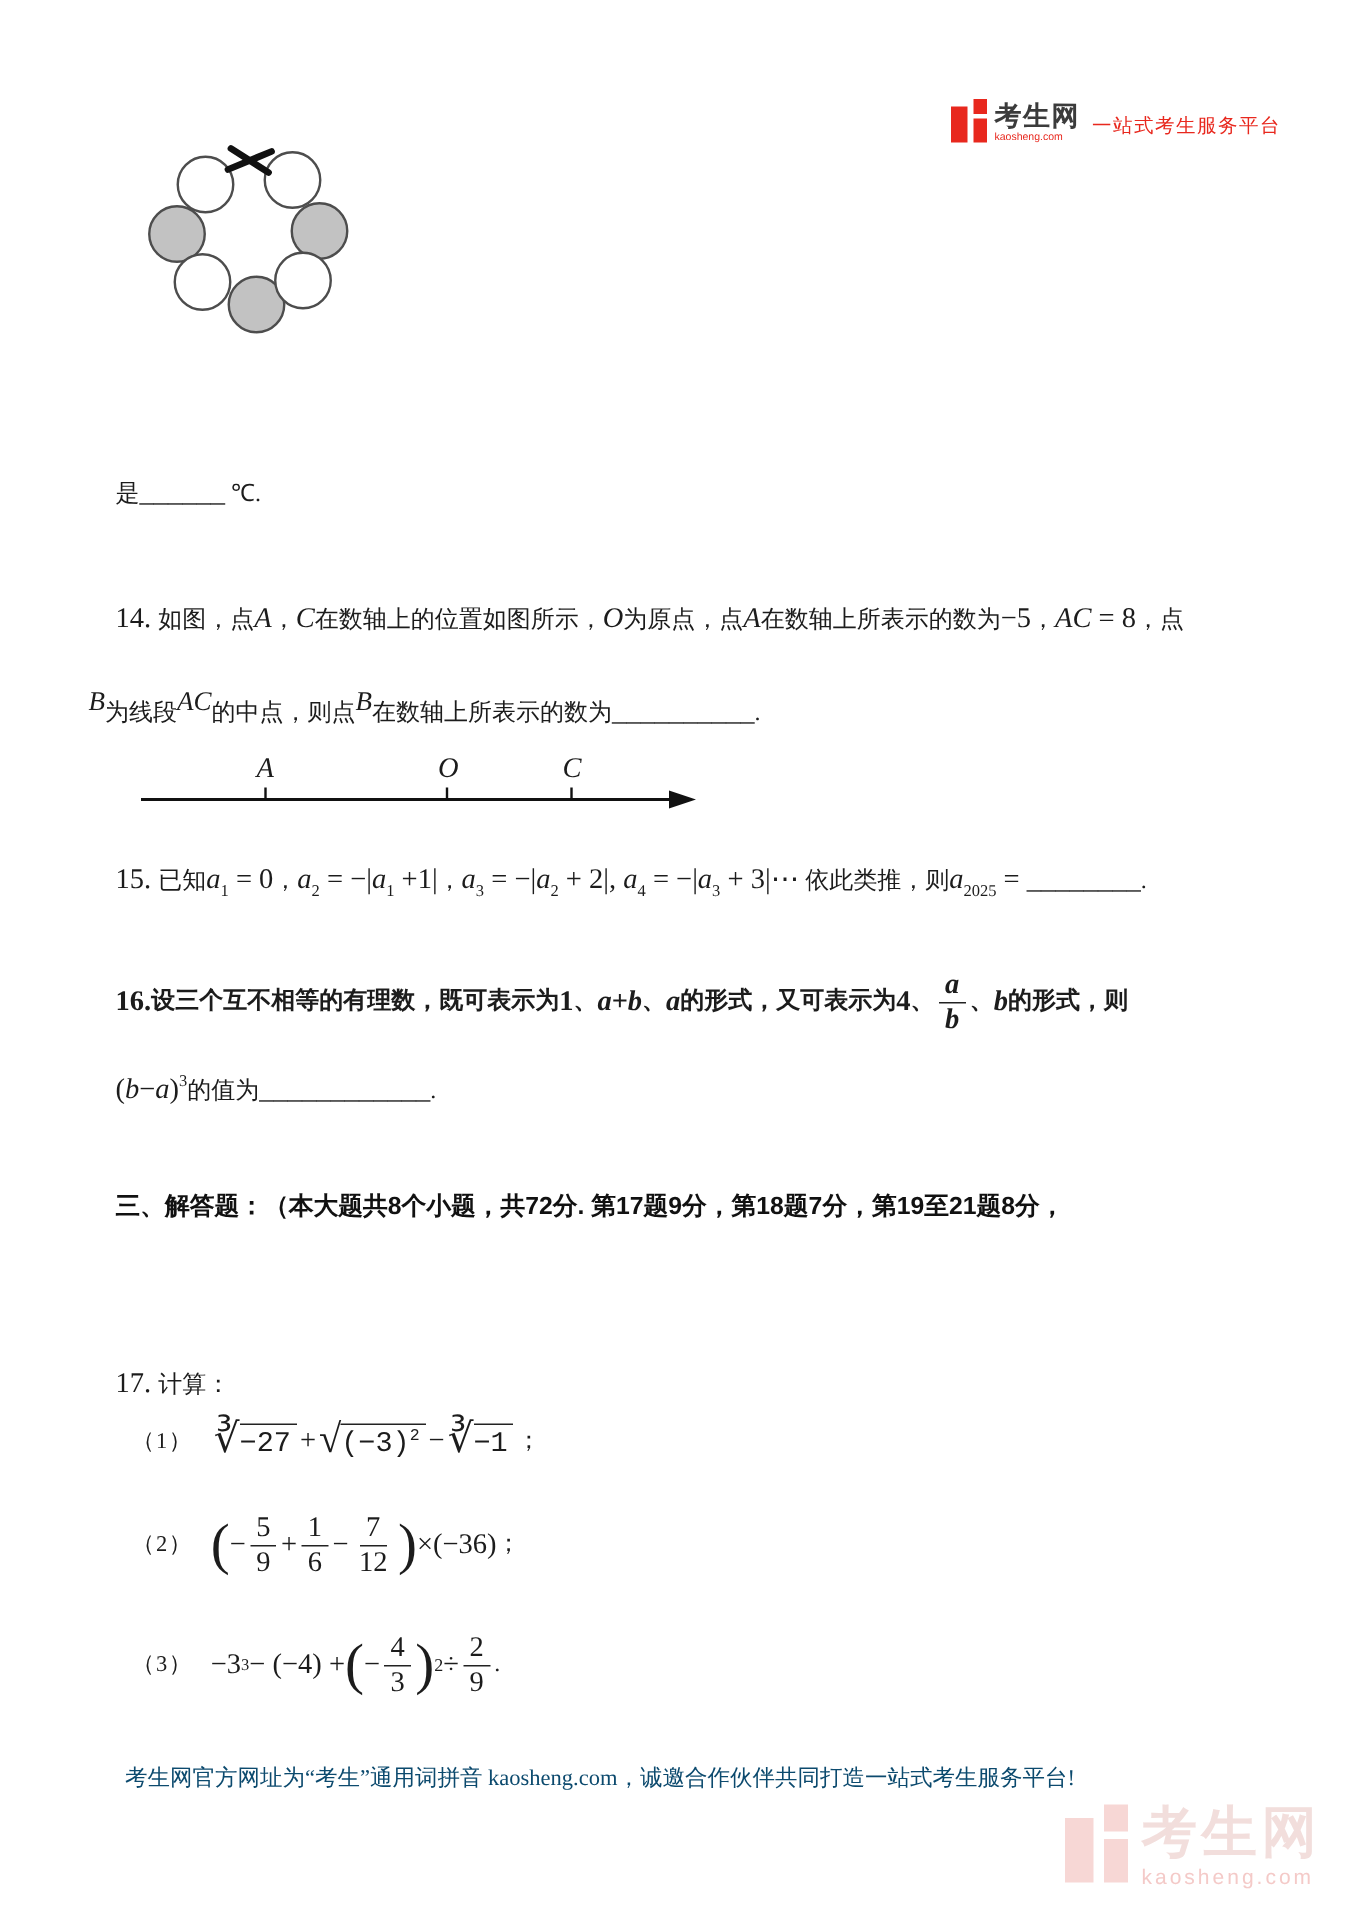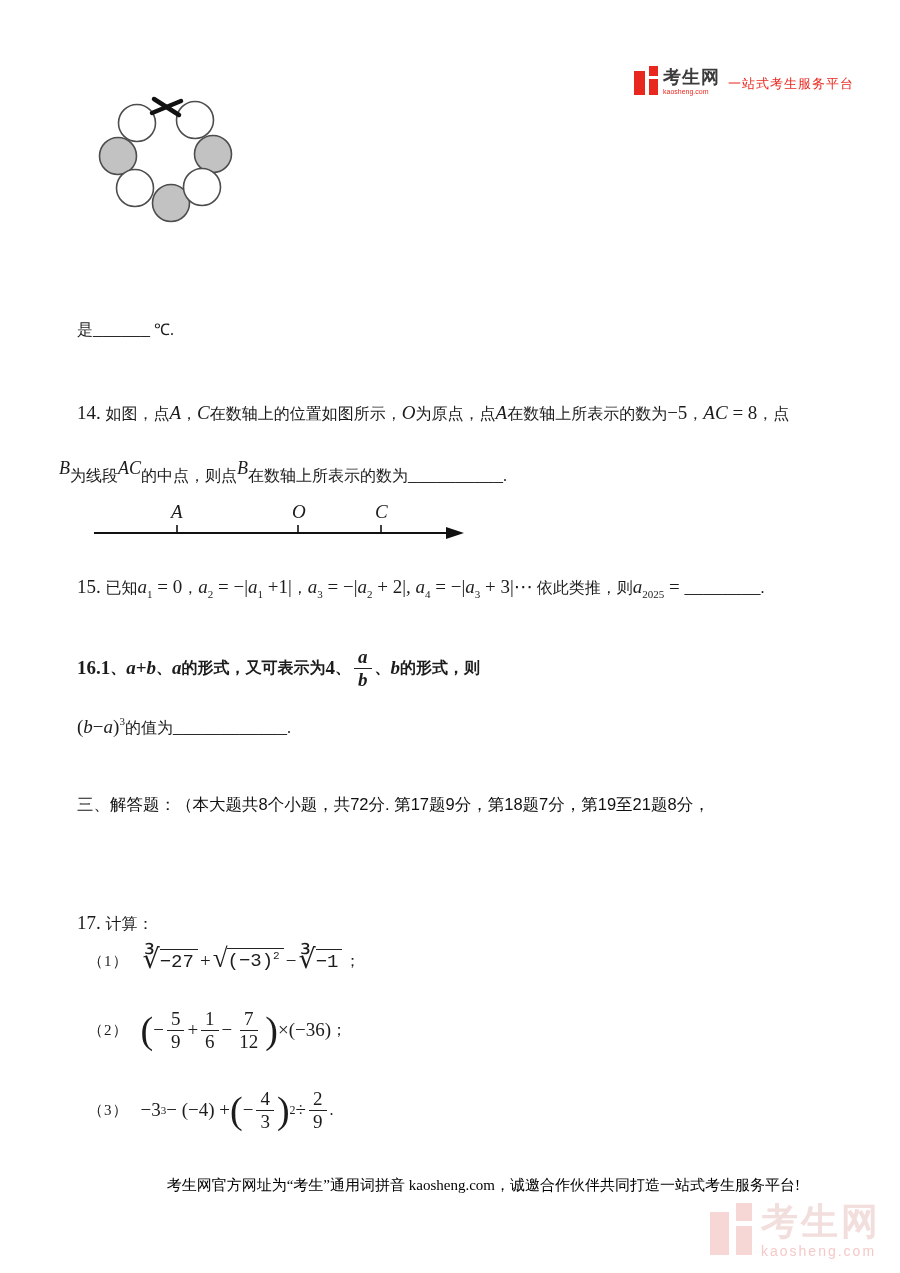--- a/index.html
+++ b/index.html
@@ -20,35 +20,35 @@
   .frac{display:inline-flex;flex-direction:column;align-items:center;margin:0 3px;
         font-family:"Liberation Serif",serif;font-size:19px;line-height:1.12;vertical-align:middle;}
   .frac.it{font-style:italic;}
   .fn{padding:0 4px;border-bottom:1.4px solid #222;}
   .fd{padding:0 4px;}
   .root{display:inline-flex;align-items:flex-start;margin:0 2px;}
   .rsign{font-family:"Liberation Serif",serif;font-size:27px;line-height:1;margin-top:-3px;}
   .rbody{border-top:1.6px solid #222;font-family:Liberation Mono, monospace;font-size:19px;
          padding:1px 4px 0 0;line-height:1.2;}
   .rexp{font-size:11px;}
-  .boldline{font-family:"Liberation Sans",sans-serif;font-weight:400;font-size:16.5px;color:#111;}
+  .boldline{font-family:"Liberation Sans",sans-serif;font-weight:700;font-size:16.5px;color:#111;}
   
   .logo{position:absolute;top:66px;left:634px;display:flex;align-items:flex-end;
         font-family:"Liberation Sans",sans-serif;}
   .logo-mark{position:relative;width:25px;height:29px;display:inline-block;}
   .logo-mark i{position:absolute;display:block;}
   .logo-mark .bA{left:0;top:5px;width:11px;height:24px;}
   .logo-mark .bB{right:1px;top:0;width:9px;height:10px;}
   .logo-mark .bC{right:1px;top:13px;width:9px;height:16px;}
   .logo-text{display:flex;flex-direction:column;margin-left:4px;line-height:1;}
   .brand{font-weight:700;font-size:18px;color:#3b3b3b;letter-spacing:1px;}
   .domain{font-size:7px;margin-top:2px;}
   .tagline{font-size:13px;font-weight:400;margin-left:8px;margin-bottom:2px;letter-spacing:1px;}
   
-  .footer{position:absolute;top:1176px;left:0;width:800px;text-align:right;font-size:15px;color:#000000;}
+  .footer{position:absolute;top:1176px;left:0;width:800px;text-align:center;font-size:15px;color:#0c4a6e;}
   
   .wm{position:absolute;top:1203px;left:710px;display:flex;align-items:flex-start;opacity:1;}
   .wm .logo-mark{width:44px;height:52px;}
   .wm .logo-mark .bA{left:0;top:9px;width:19px;height:43px;}
   .wm .logo-mark .bB{right:2px;top:0;width:16px;height:18px;}
   .wm .logo-mark .bC{right:2px;top:23px;width:16px;height:29px;}
   .wm-text{display:flex;flex-direction:column;margin-left:7px;line-height:1;}
   .wm-brand{font-family:"Liberation Sans",sans-serif;font-weight:700;font-size:37px;letter-spacing:3px;}
   .wm-domain{font-family:"Liberation Sans",sans-serif;font-size:14px;margin-top:4px;letter-spacing:2px;}
   svg text{font-family:"Liberation Serif",serif;font-style:italic;font-size:19px;fill:#1c1c1c;}
@@ -103,20 +103,21 @@
         <text x="202" y="20">O</text>
         <line x1="291" x2="291" y1="27" y2="35" stroke="#111" stroke-width="1.6"></line>
         <text x="285" y="20">C</text>
       </g>
   </svg>
 
   <div class="line" style="top:574px;left:77px;"><span class="n">15. </span><span class="p">已知</span><span class="v">a</span><span class="sub">1</span><span class="m"> = 0</span><span class="p">，</span><span class="v">a</span><span class="sub">2</span><span class="m"> = −|</span><span class="v">a</span><span class="sub">1</span><span class="m"> +1|</span><span class="p">，</span><span class="v">a</span><span class="sub">3</span><span class="m"> = −|</span><span class="v">a</span><span class="sub">2</span><span class="m"> + 2|, </span><span class="v">a</span><span class="sub">4</span><span class="m"> = −|</span><span class="v">a</span><span class="sub">3</span><span class="m"> + 3|⋯</span><span class="p"> 依此类推，则</span><span class="v">a</span><span class="sub">2025</span><span class="m"> = </span><span class="m">________</span><span class="p">.</span></div>
 
   <div class="line mathline" style="top:636px;left:77px;height:64px;font-weight:bold;">
       <span class="n">16. </span>
+      <span class="p">设三个互不相等的有理数，既可表示为</span>
       <span class="n">1</span>
       <span class="p">、</span>
       <span class="v">a</span>
       <span class="m">+</span>
       <span class="v">b</span>
       <span class="p">、</span>
       <span class="v">a</span>
       <span class="p">的形式，又可表示为</span>
       <span class="n">4</span>
       <span class="p">、</span>

